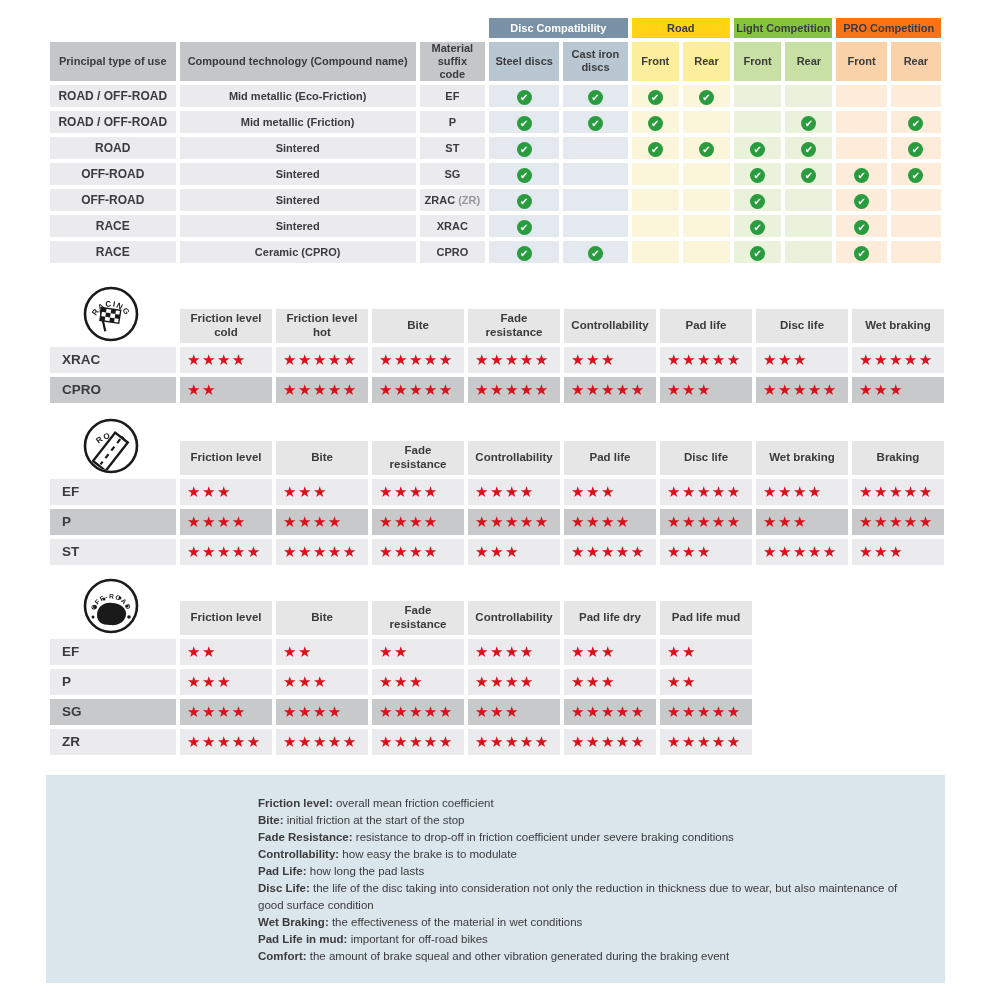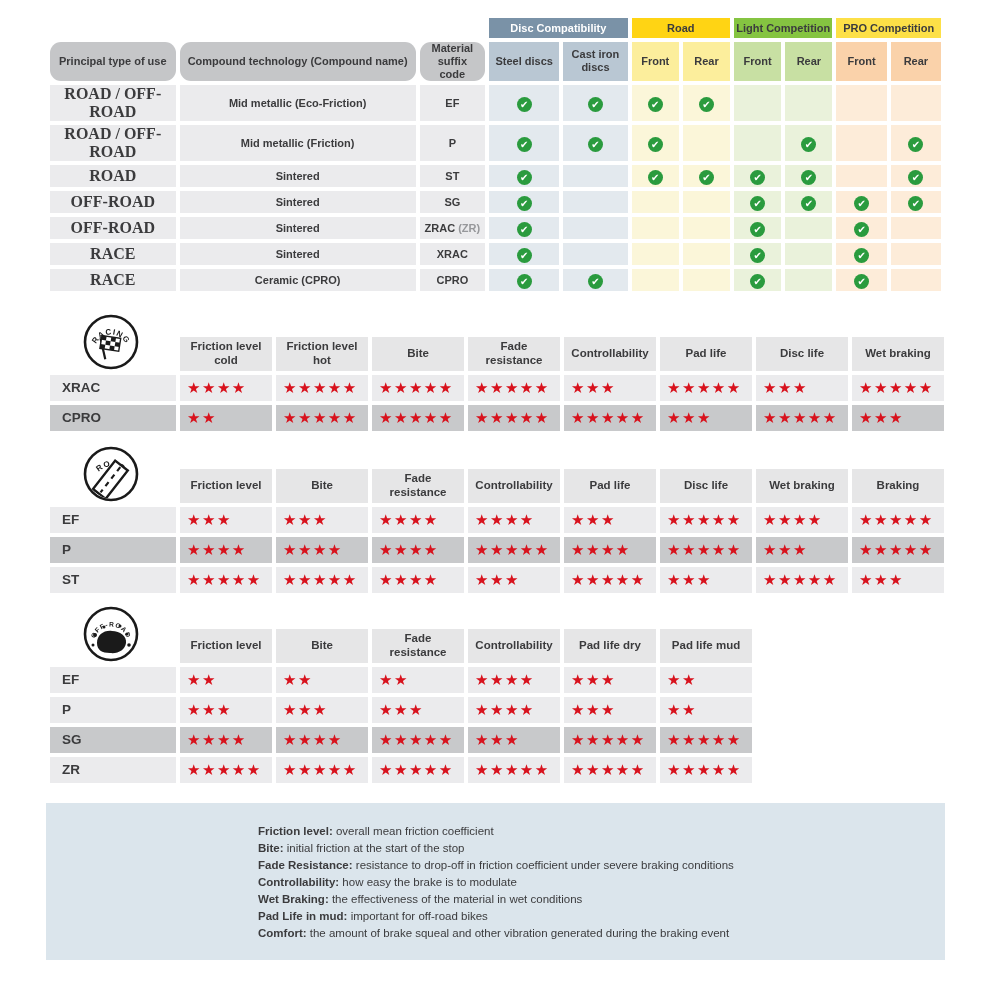--- a/index.html
+++ b/index.html
@@ -7,24 +7,24 @@
   body { font-family: "Liberation Sans", "DejaVu Sans", sans-serif; color: var(--text, #3b3b3d); }
   .page { width: 1000px; height: 1000px; padding: 14px 46px 0 46px; overflow: hidden; position: relative; }
 
   table { border-collapse: separate; border-spacing: 4px; table-layout: fixed; }
 
   
   .compat { width: 899px; }
   .compat th, .compat td { text-align: center; vertical-align: middle; overflow: hidden; }
   .blank { background: transparent; }
   .group-h { height: 20px; font-size: 11px; font-weight: bold; }
-  .main-h { background: var(--hdrgray, #c5c6c8); height: 36px; font-size: 11px; font-weight: bold; line-height: 1.18; padding: 0 8px; border-radius: 11px; }
+  .main-h { background: var(--hdrgray, #c5c6c8); height: 36px; font-size: 11px; font-weight: bold; line-height: 1.18; padding: 0 8px; }
   .sub-h  { height: 36px; font-size: 11px; font-weight: bold; line-height: 1.18; padding: 0 2px; }
   .compat tbody td { height: 22px; background: var(--rowlight, #ebebed); }
-  .compat td.use  { font-size: 16px;  font-weight: bold; font-family: Liberation Serif, serif; }
+  .compat td.use  { font-size: 12px;  font-weight: bold; }
   .compat td.tech { font-size: 11px;  font-weight: bold; }
   .compat td.code { font-size: 11px;  font-weight: bold; }
   .muted { color: #97989b; font-weight: bold; }
   .check { display: inline-block; width: 15px; height: 15px; border-radius: 50%;
            background: var(--check, #2a9b3e); color: #ffffff; font-size: 10px;
            line-height: 15px; font-weight: bold; text-align: center; }
 
   
   .section { position: relative; }
   .sec-0 { margin-top: 38px; }
@@ -66,21 +66,21 @@
         <col style="width:47px">
       <col style="width:50px">
         <col style="width:50px">
     </colgroup>
     <thead id="compat-head">
         <tr>
           <td class="blank" colspan="3"></td>
           <th class="group-h" colspan="2" style="background: rgb(122, 146, 167); color: rgb(255, 255, 255);">Disc Compatibility</th>
           <th class="group-h" colspan="2" style="background: rgb(255, 212, 20); color: rgb(59, 59, 61);">Road</th>
           <th class="group-h" colspan="2" style="background: rgb(133, 196, 65); color: rgb(59, 59, 61);">Light Competition</th>
-          <th class="group-h" colspan="2" style="background: #fde047; color: rgb(59, 59, 61);">PRO Competition</th>
+          <th class="group-h" colspan="2" style="background: #f97316; color: rgb(59, 59, 61);">PRO Competition</th>
         </tr>
         <tr>
           <th class="main-h">Principal type of use</th>
           <th class="main-h">Compound technology (Compound name)</th>
           <th class="main-h">Material suffix code</th>
           <th class="sub-h" style="background: rgb(185, 199, 211);">Steel discs</th>
           <th class="sub-h" style="background: rgb(185, 199, 211);">Cast iron discs</th>
           <th class="sub-h" style="background: rgb(252, 238, 156);">Front</th>
           <th class="sub-h" style="background: rgb(252, 238, 156);">Rear</th>
           <th class="sub-h" style="background: rgb(200, 224, 163);">Front</th>
@@ -418,19 +418,21 @@
         </table>
       </div>
     </div>
 
   <div class="legend">
     <div id="legend-items">
         <div class="legend-item"><b>Friction level:</b><span> overall mean friction coefficient</span></div>
         <div class="legend-item"><b>Bite:</b><span> initial friction at the start of the stop</span></div>
         <div class="legend-item"><b>Fade Resistance:</b><span> resistance to drop-off in friction coefficient under severe braking conditions</span></div>
         <div class="legend-item"><b>Controllability:</b><span> how easy the brake is to modulate</span></div>
+        <div class="legend-item"><b>Pad Life:</b><span> how long the pad lasts</span></div>
+        <div class="legend-item"><b>Disc Life:</b><span> the life of the disc taking into consideration not only the reduction in thickness due to wear, but also maintenance of good surface condition</span></div>
         <div class="legend-item"><b>Wet Braking:</b><span> the effectiveness of the material in wet conditions</span></div>
         <div class="legend-item"><b>Pad Life in mud:</b><span> important for off-road bikes</span></div>
         <div class="legend-item"><b>Comfort:</b><span> the amount of brake squeal and other vibration generated during the braking event</span></div>
       </div>
   </div>
 
 </div>
 
 </body></html>

